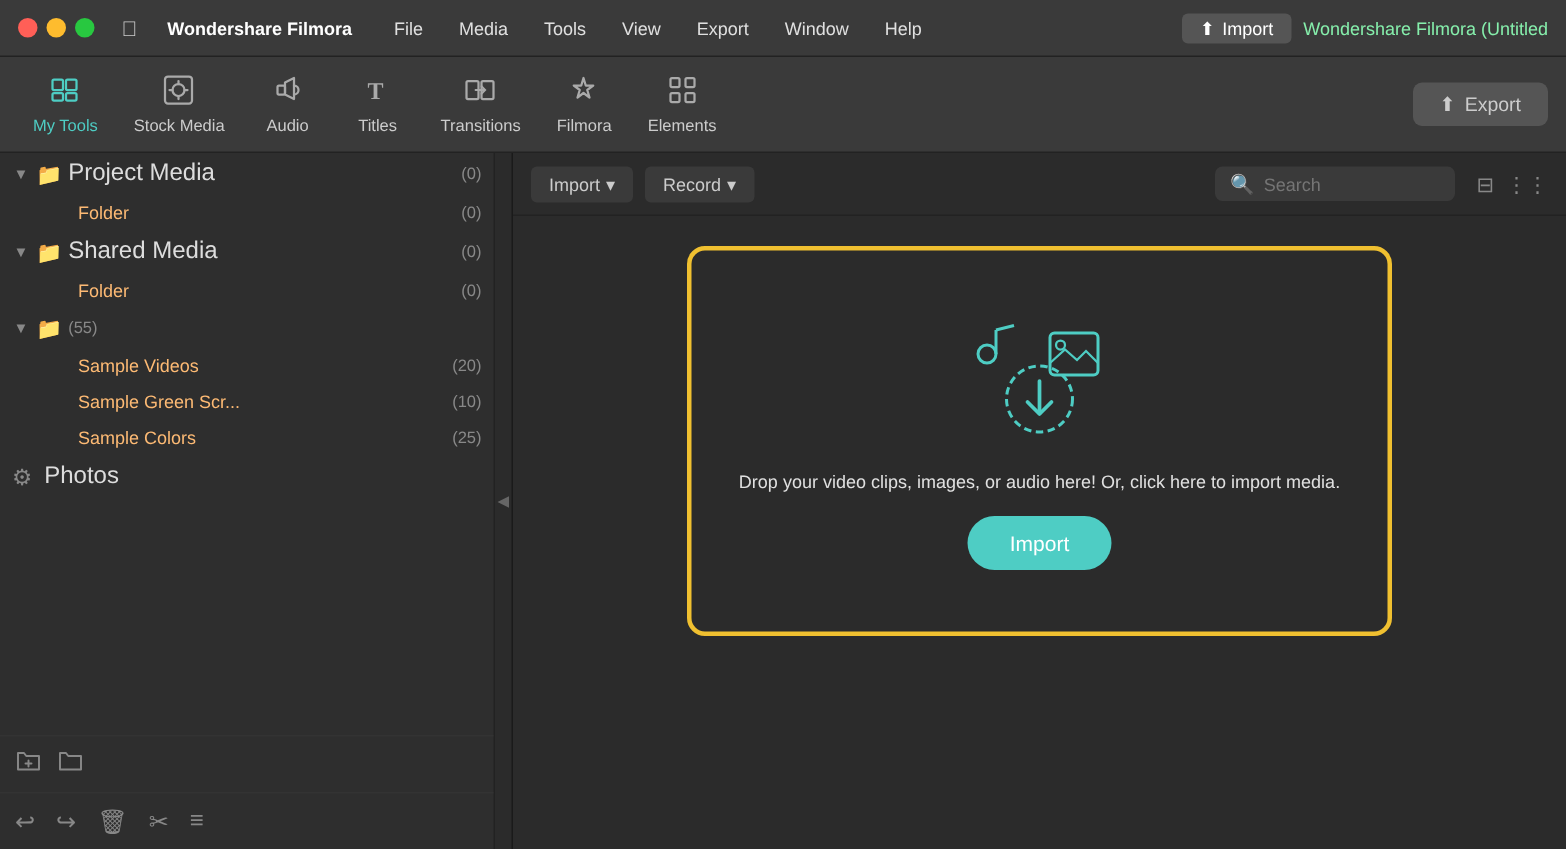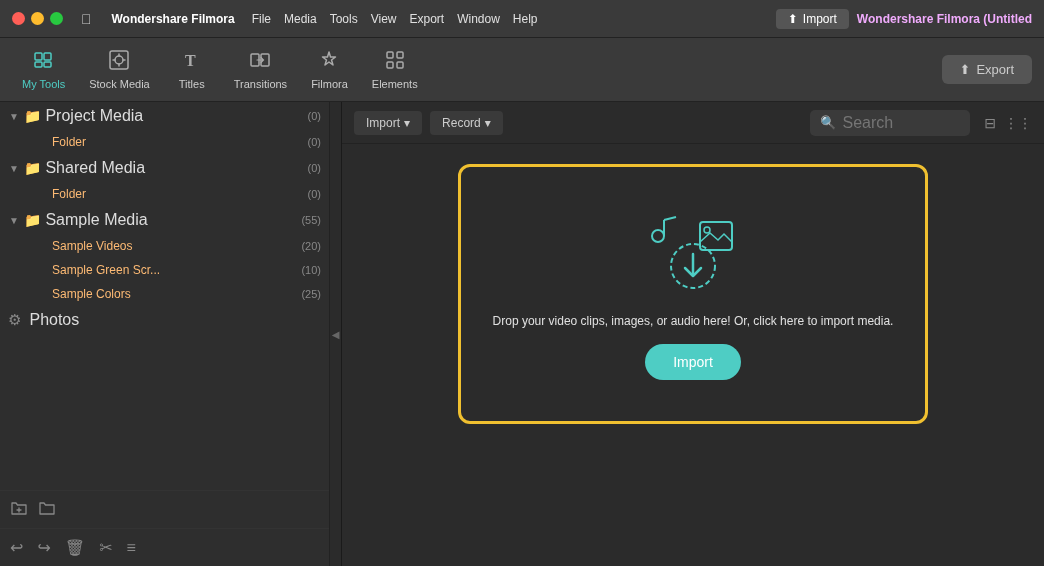--- a/index.html
+++ b/index.html
@@ -38,28 +38,27 @@
     #import-tab {
       background: #555;
       color: #fff;
       padding: 3px 12px;
       border-radius: 4px;
       font-size: 12px;
       display: flex; align-items: center; gap: 5px;
     }
     #title-bar-title {
       margin-left: auto;
-      color: #f0abfc;
-      font-size: 12px;
-      font-weight: bold;
+      color: #86efac;
+      font-size: 12px;
     }
     #menu-bar {
       display: flex;
       align-items: center;
-      gap: 13px;
+      gap: 24px;
       padding: 0 60px 0 8px;
       flex: 1;
     }
     #app-name {
       font-size: 12px;
       font-weight: 600;
       color: #fff;
       margin-right: 4px;
     }
     .menu-item {
@@ -256,21 +255,21 @@
       border-radius: 5px;
       padding: 4px 10px;
       gap: 6px;
       width: 160px;
     }
     #search-input {
       background: none;
       border: none;
       outline: none;
       color: #ccc;
-      font-size: 16px;
+      font-size: 12px;
       width: 100%;
     }
     .icon-filter, .icon-grid {
       font-size: 14px;
       color: #888;
       cursor: pointer;
     }
 
     
     #drop-area {
@@ -348,20 +347,30 @@
           <rect x="2" y="2" width="18" height="18" rx="2" stroke="#aaa" stroke-width="1.5"></rect>
           <circle cx="11" cy="11" r="4" stroke="#aaa" stroke-width="1.5"></circle>
           <path d="M11 7V5M11 17v-2M7 11H5M17 11h-2" stroke="#aaa" stroke-width="1.5" stroke-linecap="round"></path>
         </svg>
     </span>
     <span>Stock Media</span>
   </div>
   <div class="tool-btn">
     <span class="tool-icon">
       <svg width="22" height="22" viewBox="0 0 22 22" fill="none">
+          <path d="M9 6l6-3v14l-6-3V6z" stroke="#aaa" stroke-width="1.5" stroke-linejoin="round"></path>
+          <rect x="4" y="8" width="5" height="6" rx="1" stroke="#aaa" stroke-width="1.5"></rect>
+          <path d="M15 8c2 0 3 1.5 3 3s-1 3-3 3" stroke="#aaa" stroke-width="1.5" stroke-linecap="round"></path>
+        </svg>
+    </span>
+    <span>Audio</span>
+  </div>
+  <div class="tool-btn">
+    <span class="tool-icon">
+      <svg width="22" height="22" viewBox="0 0 22 22" fill="none">
           <text x="4" y="17" font-size="16" fill="#aaa" font-family="serif" font-weight="bold">T</text>
         </svg>
     </span>
     <span>Titles</span>
   </div>
   <div class="tool-btn">
     <span class="tool-icon">
       <svg width="22" height="22" viewBox="0 0 22 22" fill="none">
           <rect x="2" y="5" width="8" height="12" rx="1" stroke="#aaa" stroke-width="1.5"></rect>
           <rect x="12" y="5" width="8" height="12" rx="1" stroke="#aaa" stroke-width="1.5"></rect>
@@ -423,21 +432,20 @@
         <div class="sidebar-row sidebar-child">
           <span class="sidebar-label">Folder</span>
           <span class="sidebar-count">(0)</span>
         </div>
       </div>
 
       <div class="sidebar-section">
         <div class="sidebar-row">
           <span class="sidebar-chevron">▼</span>
           <span class="sidebar-folder-icon">📁</span>
-          <span class="sidebar-label">Sample Media</span>
           <span class="sidebar-count">(55)</span>
         </div>
         <div class="sidebar-row sidebar-child">
           <span class="sidebar-label">Sample Videos</span>
           <span class="sidebar-count">(20)</span>
         </div>
         <div class="sidebar-row sidebar-child">
           <span class="sidebar-label">Sample Green Scr...</span>
           <span class="sidebar-count">(10)</span>
         </div>

